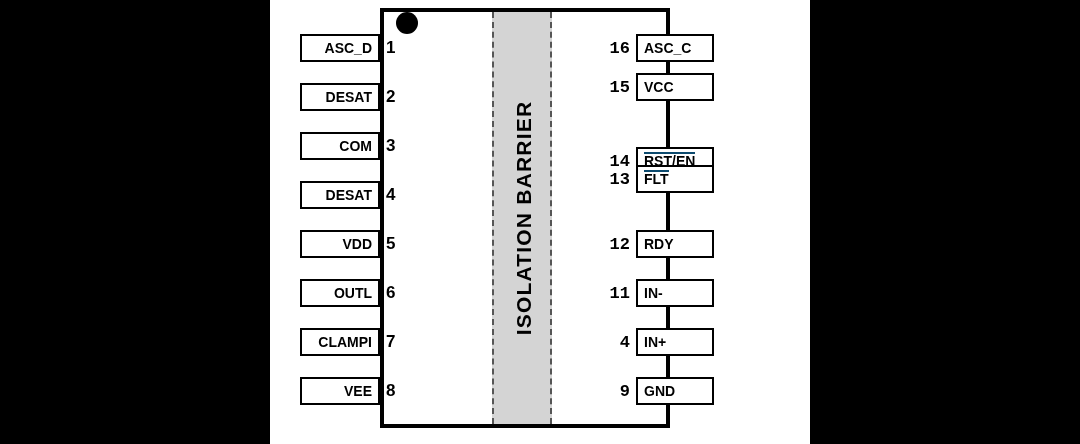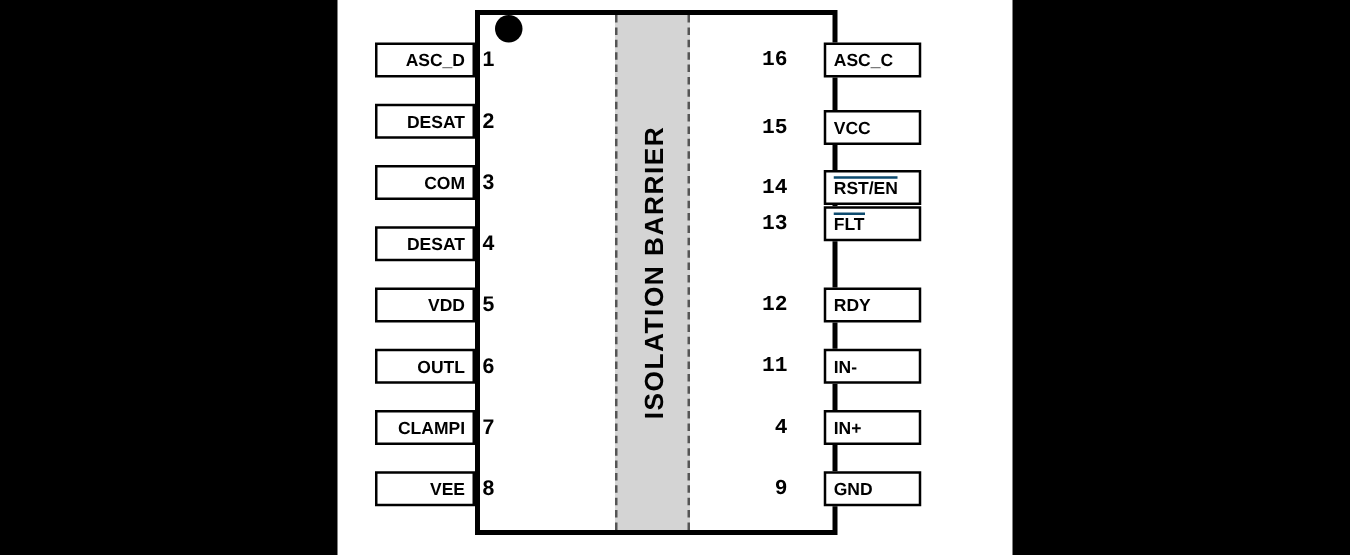--- a/index.html
+++ b/index.html
@@ -96,21 +96,21 @@
   }
   .pin-left .pin-box {
     width: 80px;
     justify-content: flex-end;
     padding-right: 6px;
   }
   .pin-right .pin-box {
     width: 78px;
     justify-content: flex-start;
     padding-left: 6px;
-    margin-left: 23px;
+    margin-left: 0;
   }
   .pin-num {
     font-size: 17px;
     font-weight: bold;
     color: #000000;
     width: 28px;
     text-align: left;
     padding-left: 6px;
   }
   .pin-right .pin-num {
@@ -190,27 +190,27 @@
       </div>
     <div class="pin-num">8</div>
   </div>
 
   <div class="pin-row pin-right" style="top:33px">
     <div class="pin-num">16</div>
     <div class="pin-box">
         <span>ASC_C</span>
       </div>
   </div>
-  <div class="pin-row pin-right" style="top:87px">
+  <div class="pin-row pin-right" style="top:72px">
     <div class="pin-num">15</div>
     <div class="pin-box">
         <span>VCC</span>
       </div>
   </div>
-  <div class="pin-row pin-right" style="top:135px">
+  <div class="pin-row pin-right" style="top:146px">
     <div class="pin-num">14</div>
     <div class="pin-box">
         <span class="overbar">RST/EN</span>
       </div>
   </div>
   <div class="pin-row pin-right" style="top:164px">
     <div class="pin-num">13</div>
     <div class="pin-box">
         <span class="overbar">FLT</span>
       </div>

